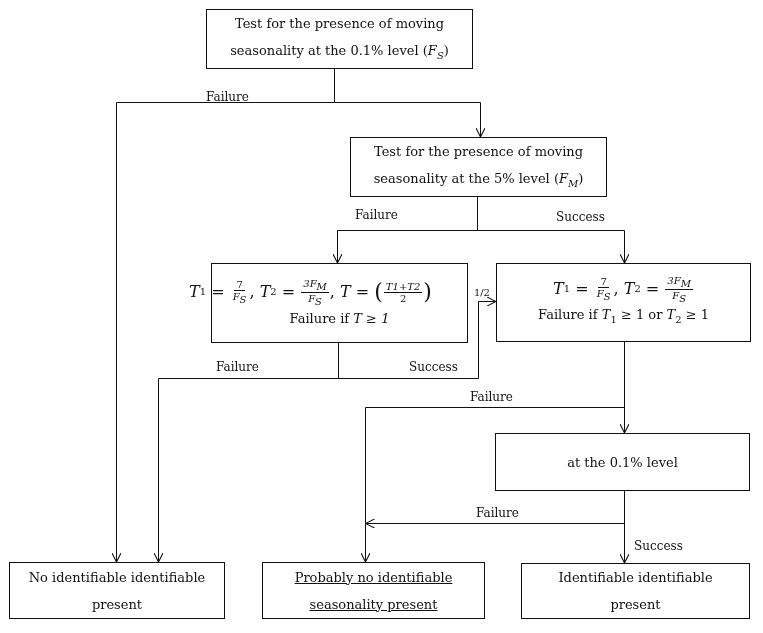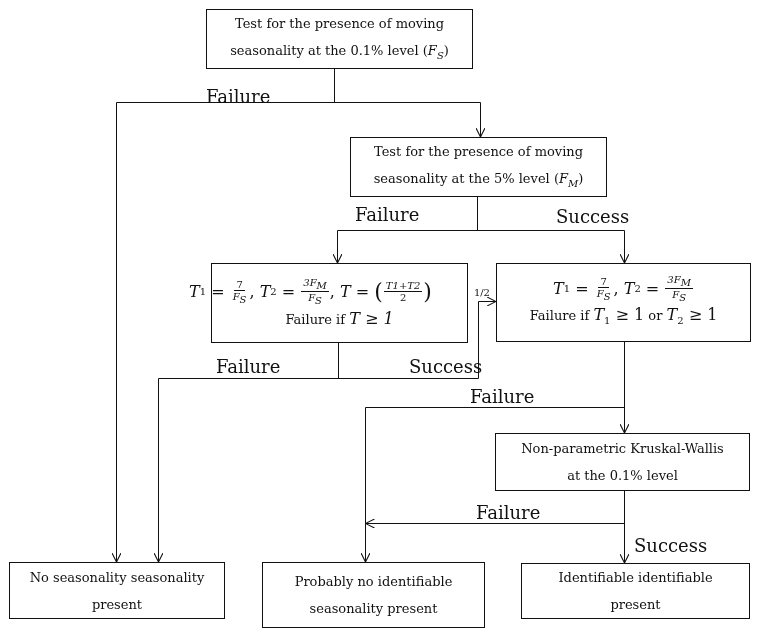--- a/index.html
+++ b/index.html
@@ -3,33 +3,33 @@
 <meta charset="utf-8">
 <style>
   html, body { margin: 0; padding: 0; background: #ffffff; }
   #canvas { position: relative; width: 763px; height: 633px; background: #fff; overflow: hidden;
     font-family: "DejaVu Serif", "Liberation Serif", serif; color: #111; }
   svg.wires { position: absolute; left: 0; top: 0; }
   .box { position: absolute; box-sizing: border-box; border: 1px solid #111; background: #fff;
     display: flex; flex-direction: column; align-items: center; justify-content: center;
     text-align: center; font-size: 13px; line-height: 27px; }
   .box .ln { white-space: nowrap; }
-  .lbl { position: absolute; font-size: 18px; white-space: nowrap; line-height: 16px; }
+  .lbl { position: absolute; font-size: 12px; white-space: nowrap; line-height: 16px; }
   .m { font-family: "DejaVu Serif", "Liberation Serif", serif; font-style: italic; }
   .mr { font-family: "DejaVu Serif", "Liberation Serif", serif; }
   .formula { font-size: 16px; line-height: 30px; display: flex; align-items: center; justify-content: center; }
   .frac { display: inline-flex; flex-direction: column; align-items: center; vertical-align: middle;
     font-size: 10px; line-height: 11px; margin: 0 1px; }
   .frac .num { border-bottom: 1px solid #111; padding: 0 2px; }
   .frac .den { padding: 0 2px; }
   sub { font-size: 10px; }
   sup { font-size: 10px; margin-left: 42px; }
   .paren { font-size: 22px; font-weight: 200; }
   .fail-line { font-size: 13px; line-height: 22px; }
-  .fail-line .big { font-size: 16px; }
+  .fail-line .big { font-size: 13px; }
 </style>
 </head>
 <body>
 
 <div id="canvas">
 
   <svg class="wires" width="763" height="633">
     <defs>
       <marker id="arr" viewBox="0 0 10 10" refX="10" refY="5" markerWidth="9" markerHeight="9" orient="auto-start-reverse" markerUnits="userSpaceOnUse">
         <path d="M0,0 L10,5 L0,10" fill="none" stroke="#111" stroke-width="1.2"></path>
@@ -117,30 +117,29 @@
         <span class="mr">&nbsp;=&nbsp;</span>
       <span class="frac">
         <span class="num"><span class="m">3F</span><sub class="m">M</sub></span>
         <span class="den"><span class="m">F</span><sub class="m">S</sub></span>
       </span>
     </div>
     <div class="fail-line"><span>Failure if </span><span class="m big">T</span><sub>1</sub><span class="big">&nbsp;</span><span class="big">≥ 1</span><span> or </span><span class="m big">T</span><sub>2</sub><span class="big">&nbsp;</span><span class="big">≥ 1</span></div>
   </div>
 
   <div class="box" style="left:495px; top:433px; width:255px; height:58px;">
-    <div class="ln">Non-parametric Kruskal-Wallis</div>
     <div class="ln">at the 0.1% level</div>
   </div>
 
   <div class="box" style="left:9px; top:562px; width:216px; height:57px;">
-    <div class="ln">No seasonality  seasonality</div>
+    <div class="ln">No identifiable  identifiable</div>
     <div class="ln">present</div>
   </div>
 
-  <div class="box" style="left:262px; top:562px; width:223px; height:66px;">
+  <div class="box" style="left:262px; top:562px; width:223px; height:57px;text-decoration:underline;">
     <div class="ln">Probably  no identifiable</div>
     <div class="ln">seasonality  present</div>
   </div>
 
   <div class="box" style="left:521px; top:563px; width:229px; height:56px;">
     <div class="ln">Identifiable  identifiable</div>
     <div class="ln">present</div>
   </div>
 
   <div class="lbl" style="left:206px; top:89px;">Failure</div>

